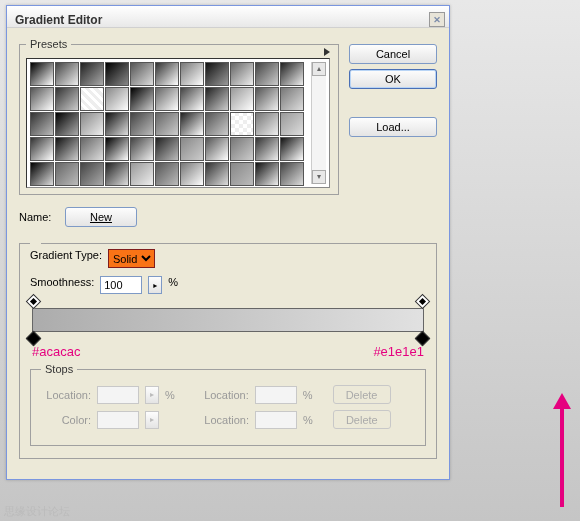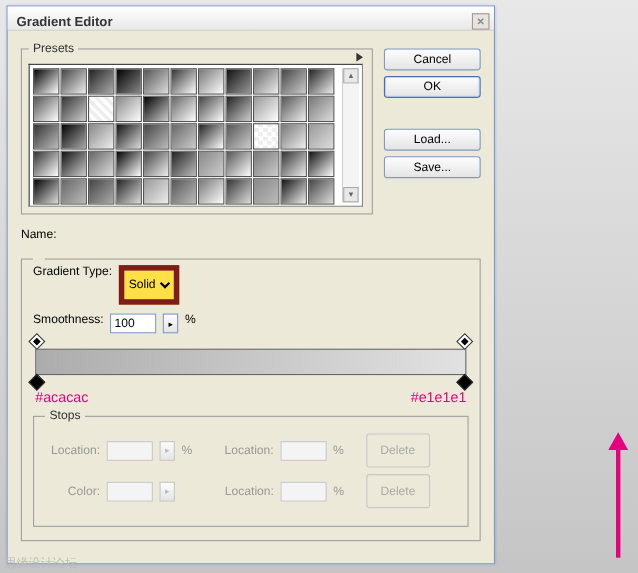--- a/index.html
+++ b/index.html
@@ -122,24 +122,24 @@
   flex: 1;
   height: 19px;
   border: 1px inset #888;
   padding: 0 4px;
   font-size: 11px;
 }
 .name-row .btn { width: 72px; }
 .type-fs { margin-bottom: 8px; padding: 10px 10px 12px; }
 .row { display: flex; align-items: flex-start; gap: 6px; margin-bottom: 8px; }
 select {
-  height: 36px;
-  border: 5px solid #7f1d1d;
-  font-size: 11px;
-  background: #fde047;
+  height: 19px;
+  border: 1px solid #7f1d1d;
+  font-size: 11px;
+  background: #f97316;
 }
 .num-input {
   width: 42px; height: 18px;
   border: 1px solid #7e9ac6;
   font-size: 11px;
   padding: 0 3px;
 }
 .arrow-btn {
   width: 14px; height: 18px;
   border: 1px solid #7e9ac6;
@@ -184,21 +184,21 @@
   margin-bottom: 6px;
   color: #999;
 }
 .stops-row label { width: 50px; text-align: right; }
 .dis-input {
   width: 42px; height: 18px;
   border: 1px solid #c8c8c8;
   background: #f4f4f4;
 }
 .dis-btn {
-  width: 58px; height: 31px;
+  width: 58px; height: 19px;
   border: 1px solid #c8c8c8;
   background: #ece9d8;
   color: #aaa;
   border-radius: 3px;
   font-size:11px;
   display:flex;align-items:center;justify-content:center;
 }
 .arrow-annotation {
   position: absolute;
   right: 16px;
@@ -299,26 +299,26 @@
             <div class="sb-track"></div>
             <div class="sb-btn">▾</div>
           </div>
         </div>
       </fieldset>
       <div class="side-buttons">
         <div class="btn">Cancel</div>
         <div class="btn default">OK</div>
         <div class="gap"></div>
         <div class="btn">Load...</div>
-        <div class="btn">Save...</div>
       </div>
     </div>
 
     <div class="name-row">
       <label>Name:</label>
+      <div class="btn" style="text-decoration:underline">New</div>
     </div>
 
     <fieldset class="type-fs">
       <legend style="visibility:hidden">.</legend>
       <div class="row" style="margin-top:-10px">
         <span>Gradient Type:</span>
         <select>
           <option>Solid</option>
         </select>
       </div>

